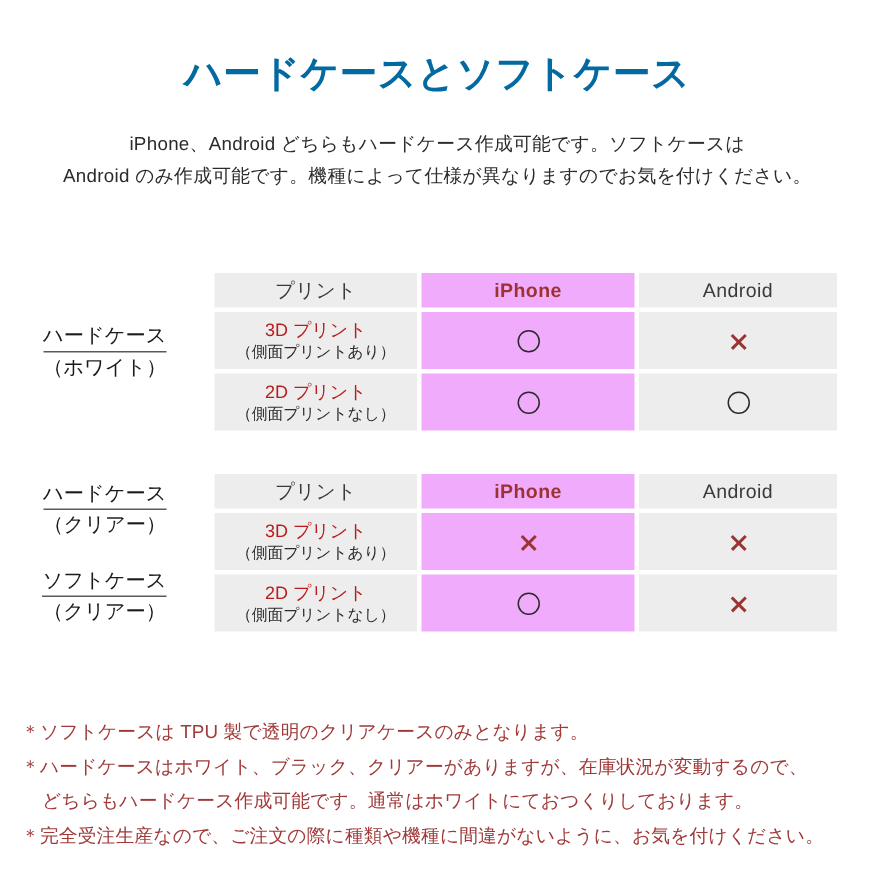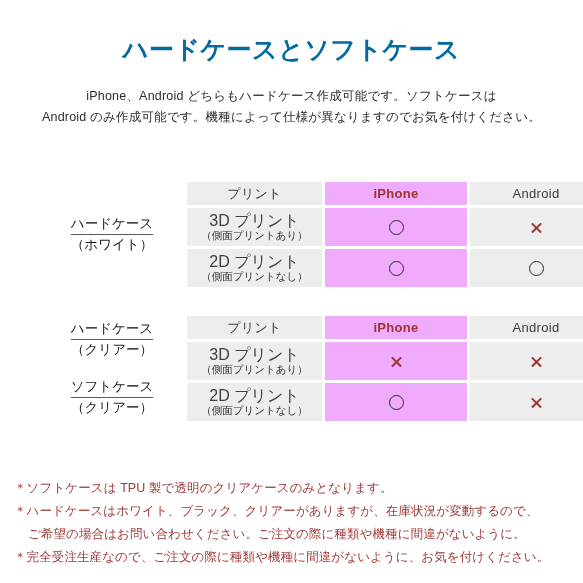--- a/index.html
+++ b/index.html
@@ -51,24 +51,23 @@
   }
   #group-1 { top: 182px; }
   #group-2 { top: 316px; }
 
   .row-labels {
     width: 143px;
     flex: 0 0 143px;
     display: flex;
     flex-direction: column;
     justify-content: center;
-    align-items: center;
-    padding-right: 7px;
+    align-items: flex-end;
+    padding-right: 32px;
     box-sizing: border-box;
-    margin-left: 44px;
   }
   .row-label {
     text-align: center;
     margin: 0;
   }
   .row-label + .row-label { margin-top: 17px; }
   .row-label-main {
     font-size: 13.5px;
     line-height: 19px;
     color: #1a1a1a;
@@ -112,23 +111,23 @@
   .matrix-row.data-row   .cell { height: 38px; }
 
   .head-text {
     font-size: 13px;
     color: #3a3a3a;
     letter-spacing: 0.3px;
   }
   .cell.col-iphone .head-text { color: #9c3333; font-weight: bold; }
 
   .print-name {
-    font-size: 16px;
+    font-size: 12px;
     line-height: 15px;
-    color: #404040;
+    color: #b91c1c;
   }
   .print-note {
     font-size: 10.5px;
     line-height: 14px;
     color: #2b2b2b;
   }
 
   .mark-circle {
     display: inline-block;
     width: 15px;
@@ -288,15 +287,15 @@
         <span class="mark-cross"></span>
       </div>
     </div>
 
   </div>
 </div>
 
 <div class="notes">
   <div class="note-line">＊ソフトケースは TPU 製で透明のクリアケースのみとなります。</div>
   <div class="note-line">＊ハードケースはホワイト、ブラック、クリアーがありますが、在庫状況が変動するので、</div>
-  <div class="note-line indented">ご希望の場合はお問い合わせください。ご注文の際に種類や機種に間違がないように。</div>
+  <div class="note-line indented">どちらもハードケース作成可能です。通常はホワイトにておつくりしております。</div>
   <div class="note-line">＊完全受注生産なので、ご注文の際に種類や機種に間違がないように、お気を付けください。</div>
 </div>
 
 </body></html>

